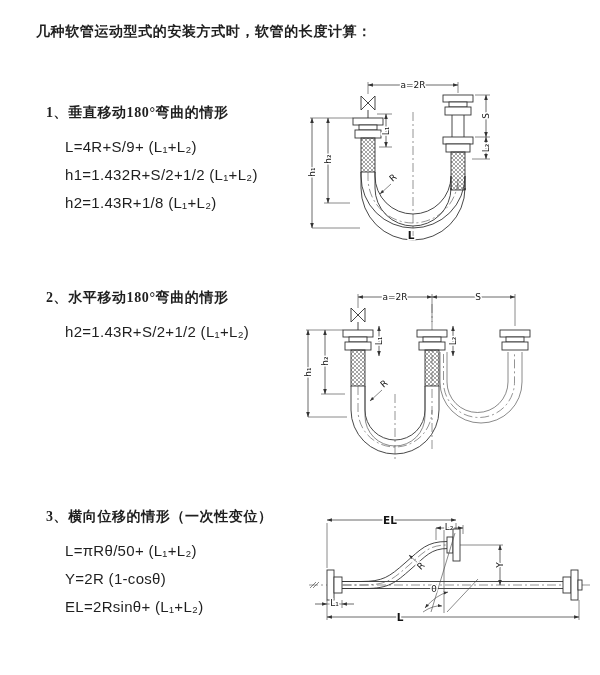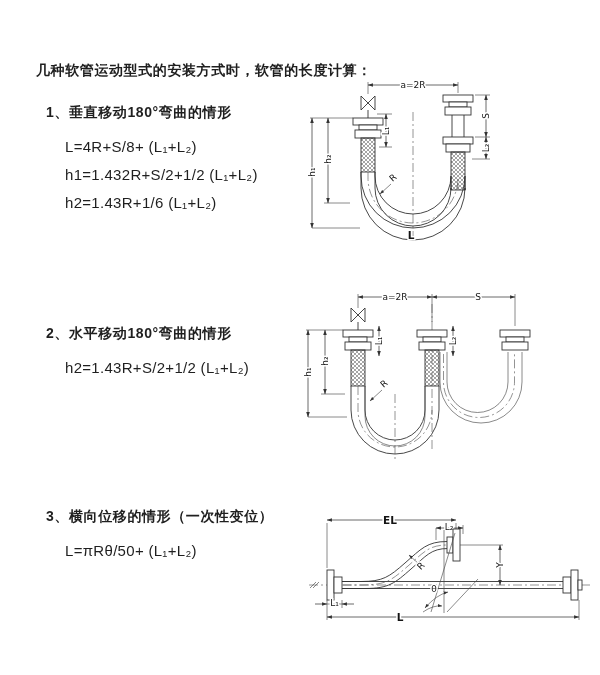--- a/index.html
+++ b/index.html
@@ -1,23 +1,23 @@
 <!DOCTYPE html>
 <html><head>
 <meta charset="utf-8">
 <style>
   html,body{margin:0;padding:0;}
   body{
     width:600px;height:675px;position:relative;background:#ffffff;
     font-family:"Liberation Sans","DejaVu Sans",sans-serif;color:#1f1f1f;overflow:hidden;
   }
-  .title{position:absolute;left:36px;top:23px;font-size:14px;font-weight:700;letter-spacing:.6px;margin-top:39px;}
+  .title{position:absolute;left:36px;top:23px;font-size:14px;font-weight:700;letter-spacing:.6px;}
   .section{position:absolute;left:46px;width:270px;}
-  #s1{top:104px}#s2{top:325px}#s3{top:508px}
-  .heading{font-size:14px;font-weight:700;letter-spacing:.6px;margin:0 0 11px 0;}
+  #s1{top:104px}#s2{top:289px}#s3{top:508px}
+  .heading{font-size:14px;font-weight:700;letter-spacing:.6px;margin:0 0 11px 0;font-family:Liberation Serif, serif;}
   .formula{font-size:15px;margin:0 0 0 19px;height:28px;line-height:28px;letter-spacing:.3px;}
   svg{position:absolute;}
   #d1{left:300px;top:70px;}
   #d2{left:295px;top:282px;}
   #d3{left:295px;top:500px;}
   svg .ln{stroke:#333;stroke-width:.9;fill:none;}
   svg .thin{stroke:#4a4a4a;stroke-width:.65;fill:none;}
   svg .cl{stroke:#5a5a5a;stroke-width:.65;fill:none;stroke-dasharray:9 3 2 3;}
   svg .dim{stroke:#3a3a3a;stroke-width:.75;fill:none;}
   svg .part{fill:#fff;stroke:#333;stroke-width:.9;}
@@ -27,33 +27,35 @@
   svg .vc{dominant-baseline:central;}
   svg .big{font-size:10.5px;font-weight:600;}
 </style>
 </head>
 <body>
 
 <div class="title">几种软管运动型式的安装方式时，软管的长度计算：</div>
 
 <div class="section" id="s1">
   <p class="heading">1、垂直移动180°弯曲的情形</p>
-  <p class="formula">L=4R+S/8+ (L₁+L₂)</p>
+  <p class="formula">L=4R+S/9+ (L₁+L₂)</p>
   <p class="formula">h1=1.432R+S/2+1/2 (L₁+L₂)</p>
-  <p class="formula">h2=1.43R+1/6 (L₁+L₂)</p>
+  <p class="formula">h2=1.43R+1/8 (L₁+L₂)</p>
 </div>
 
 <div class="section" id="s2">
   <p class="heading">2、水平移动180°弯曲的情形</p>
   <p class="formula">h2=1.43R+S/2+1/2 (L₁+L₂)</p>
 </div>
 
 <div class="section" id="s3">
   <p class="heading">3、横向位移的情形（一次性变位）</p>
   <p class="formula">L=πRθ/50+ (L₁+L₂)</p>
+  <p class="formula">Y=2R (1-cosθ)</p>
+  <p class="formula">EL=2Rsinθ+ (L₁+L₂)</p>
 </div>
 
 <svg id="d1" width="300" height="190" viewBox="0 0 300 190">
   <defs>
     <marker id="ar" markerWidth="8" markerHeight="6" refX="6.6" refY="3" orient="auto-start-reverse">
       <path d="M0,0.6 L6.8,3 L0,5.4 Z" fill="#333"></path>
     </marker>
     <pattern id="hatch" width="4" height="4" patternUnits="userSpaceOnUse">
       <path d="M0,4 L4,0 M0,0 L4,4" stroke="#5a5a5a" stroke-width="0.55"></path>
     </pattern>

